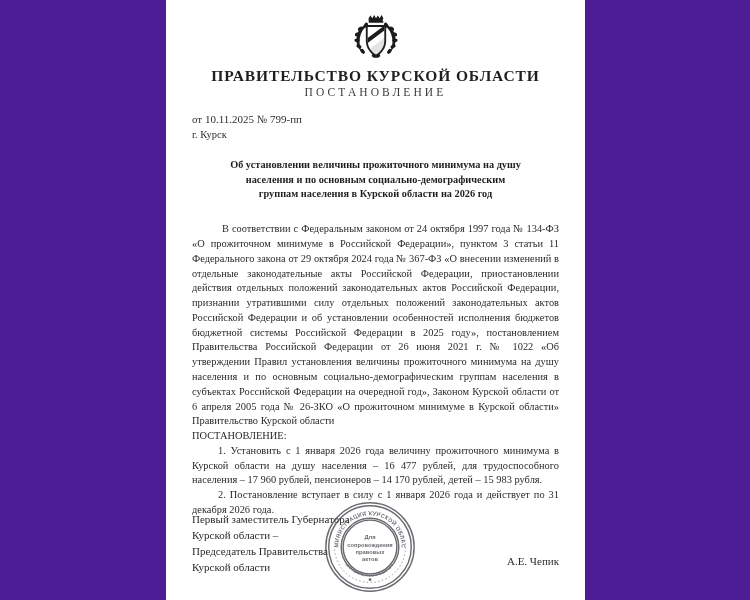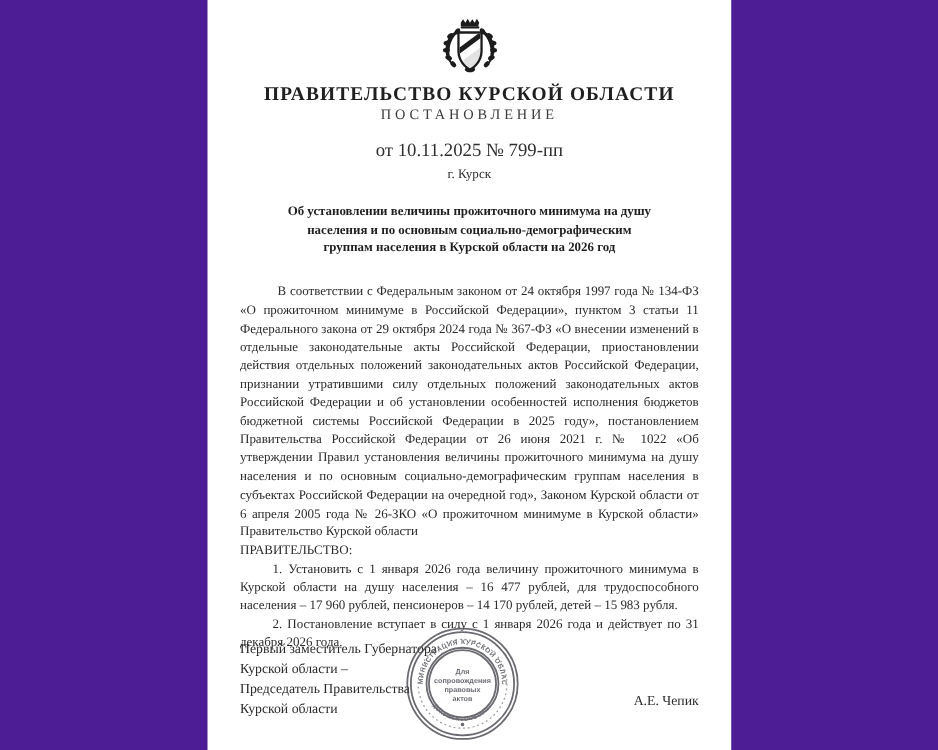--- a/index.html
+++ b/index.html
@@ -59,27 +59,27 @@
   }
   .doc-kind {
     margin-top: 0;
     text-align: center;
     font-size: 11.5px;
     letter-spacing: 3.1px;
     color: #3a3a3a;
   }
   .doc-number {
     margin-top: 15px;
-    text-align: center;
-    font-size: 15px;
+    text-align: left;
+    font-size: 11px;
     color: #2f2f2f;
   }
   .doc-city {
     margin-top: 4px;
-    text-align: center;
+    text-align: left;
     font-size: 10.5px;
     color: #2f2f2f;
   }
 
   .subject {
     margin: 18px auto 0 auto;
     width: 300px;
     text-align: center;
     font-size: 10.3px;
     font-weight: bold;
@@ -186,21 +186,21 @@
 
     <div class="org-title">ПРАВИТЕЛЬСТВО КУРСКОЙ ОБЛАСТИ</div>
     <div class="doc-kind">ПОСТАНОВЛЕНИЕ</div>
     <div class="doc-number">от 10.11.2025 № 799-пп</div>
     <div class="doc-city">г. Курск</div>
 
     <div class="subject">Об установлении величины прожиточного минимума на душу населения и по основным социально-демографическим группам населения в Курской области на 2026 год</div>
 
     <div class="body-block">
       <p class="para">В соответствии с Федеральным законом от 24 октября 1997 года № 134-ФЗ «О прожиточном минимуме в Российской Федерации», пунктом 3 статьи 11 Федерального закона от 29 октября 2024 года № 367-ФЗ «О внесении изменений в отдельные законодательные акты Российской Федерации, приостановлении действия отдельных положений законодательных актов Российской Федерации, признании утратившими силу отдельных положений законодательных актов Российской Федерации и об установлении особенностей исполнения бюджетов бюджетной системы Российской Федерации в 2025 году», постановлением Правительства Российской Федерации от 26 июня 2021 г. № 1022 «Об утверждении Правил установления величины прожиточного минимума на душу населения и по основным социально-демографическим группам населения в субъектах Российской Федерации на очередной год», Законом Курской области от 6 апреля 2005 года № 26-ЗКО «О прожиточном минимуме в Курской области» Правительство Курской области</p>
-      <p class="para-flush">ПРАВИТЕЛЬСТВО:</p>
+      <p class="para-flush">ПОСТАНОВЛЕНИЕ:</p>
       <p class="para-clause">1. Установить с 1 января 2026 года величину прожиточного минимума в Курской области на душу населения – 16 477 рублей, для трудоспособного населения – 17 960 рублей, пенсионеров – 14 170 рублей, детей – 15 983 рубля.</p>
       <p class="para-clause">2. Постановление вступает в силу с 1 января 2026 года и действует по 31 декабря 2026 года.</p>
     </div>
 
     <div class="sign-block">
       <div class="sign-title">Первый заместитель Губернатора
 Курской области –
 Председатель Правительства
 Курской области</div>
       <div class="sign-name">А.Е. Чепик</div>

